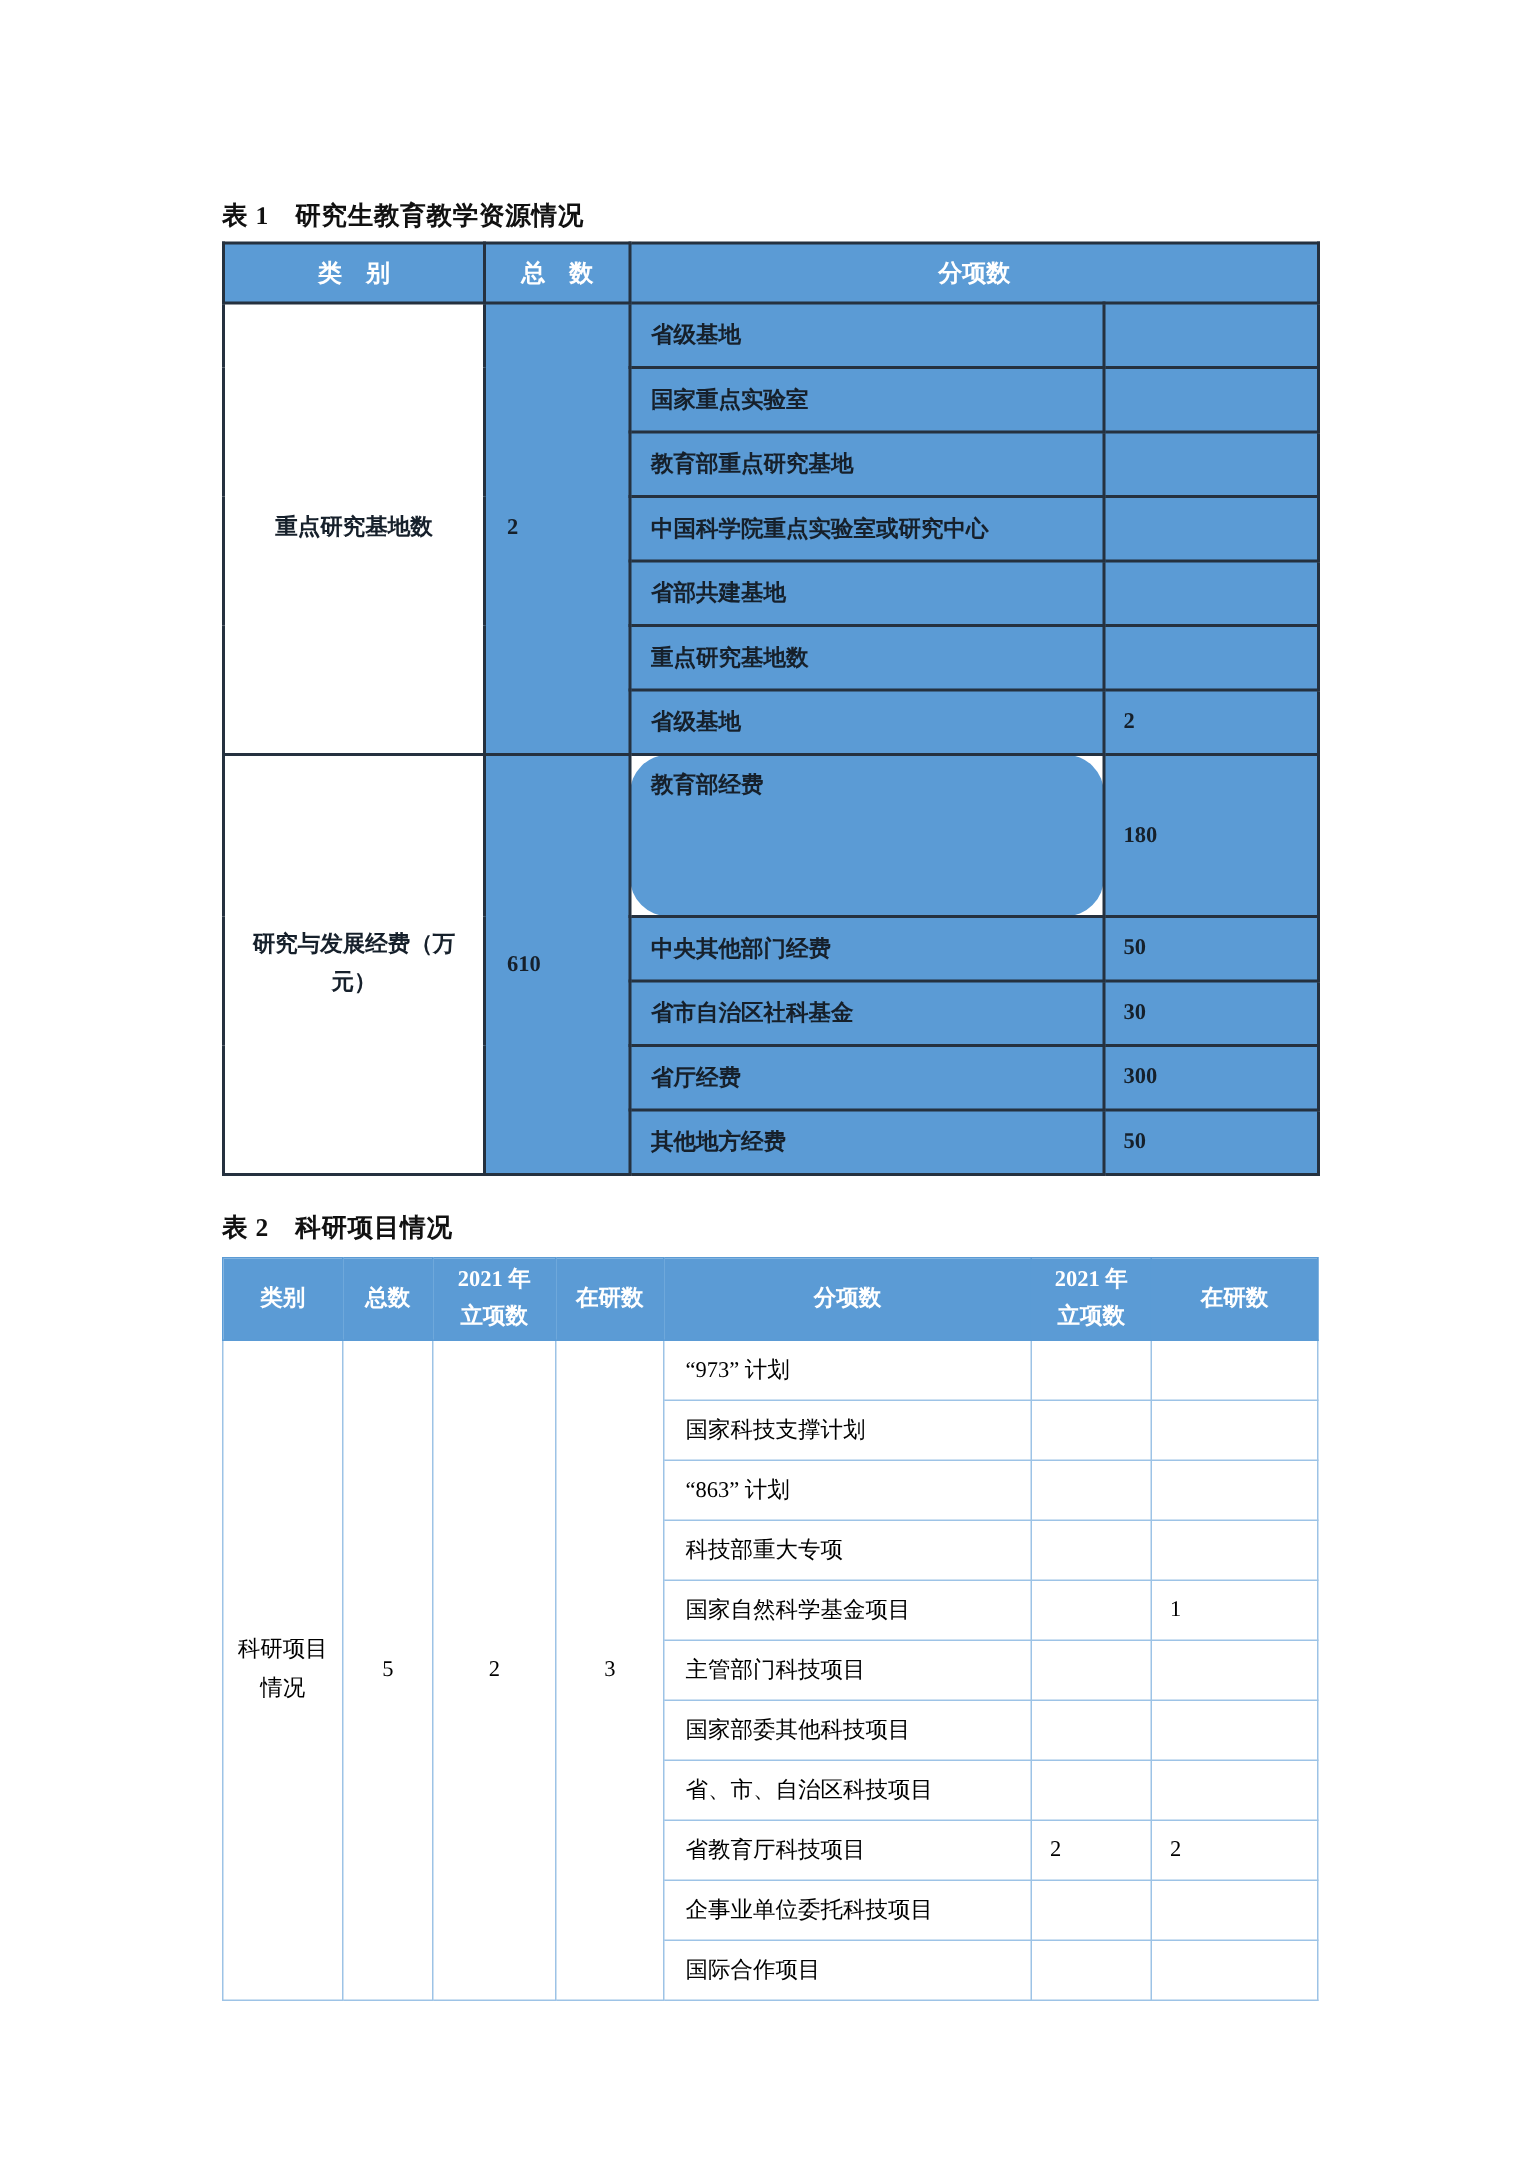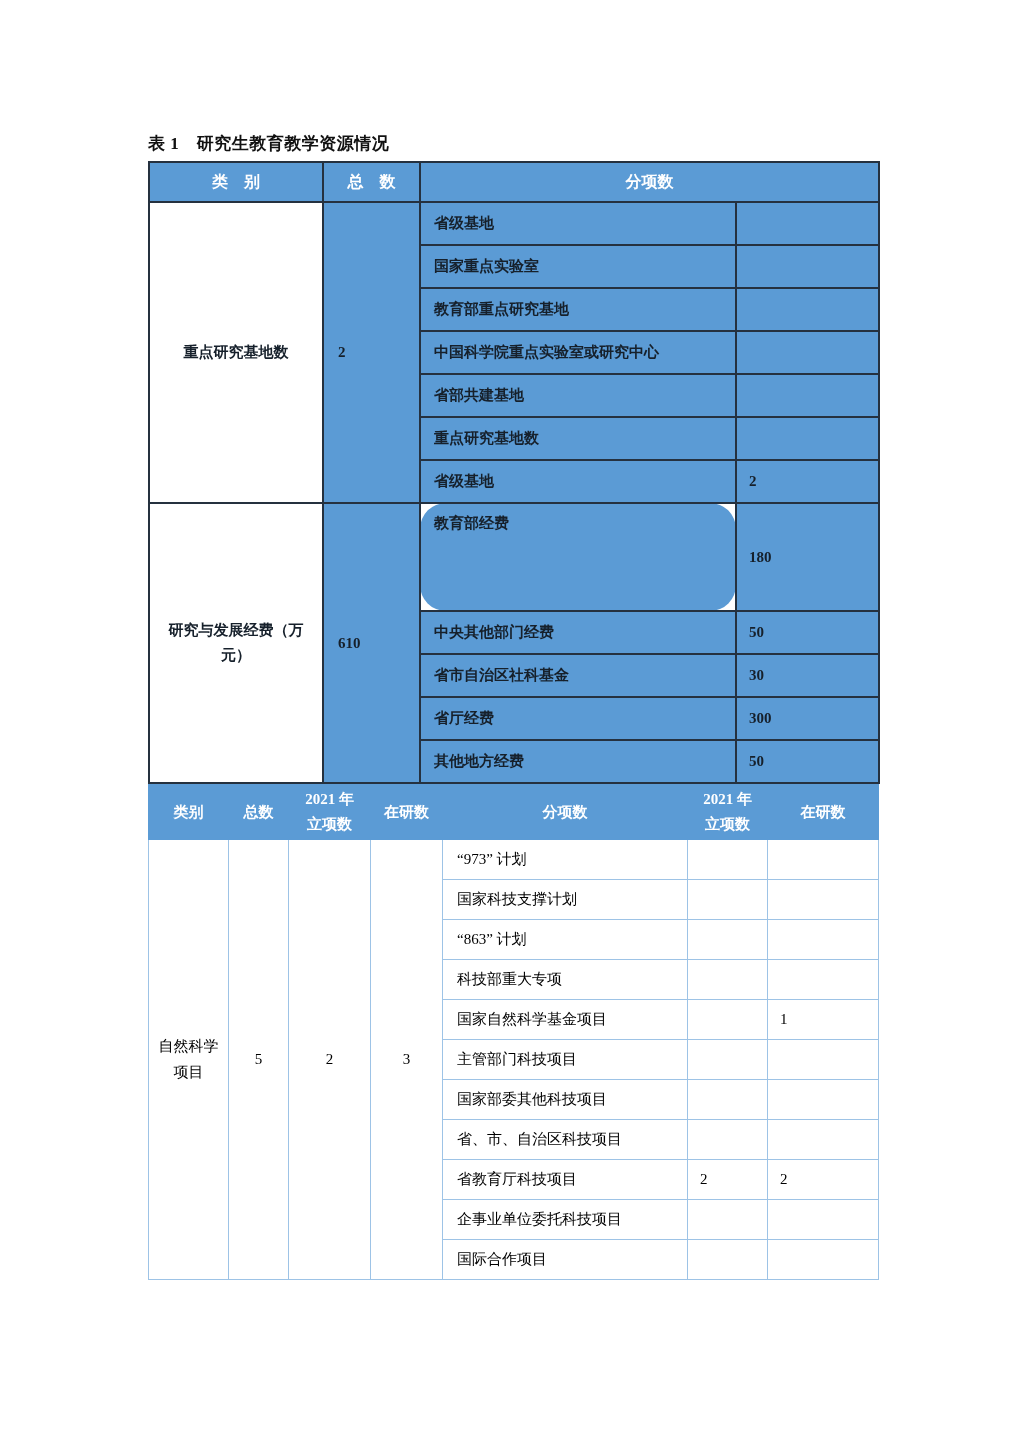--- a/index.html
+++ b/index.html
@@ -167,20 +167,21 @@
           <td class="lbl">省厅经费</td>
           <td class="val">300</td>
         </tr>
         <tr>
           <td class="lbl">其他地方经费</td>
           <td class="val">50</td>
         </tr>
       </tbody>
     </table>
 
+    <div class="tbl-title second">表 2　科研项目情况</div>
 
     <table class="t2">
       <colgroup>
         <col style="width:80px">
           <col style="width:60px">
           <col style="width:82px">
           <col style="width:72px">
           <col style="width:245px">
           <col style="width:80px">
           <col style="width:111px">
@@ -193,21 +194,21 @@
 立项数</th>
           <th>在研数</th>
           <th>分项数</th>
           <th>2021 年
 立项数</th>
           <th>在研数</th>
         </tr>
       </thead>
       <tbody>
         <tr>
-          <td class="cat" rowspan="11">自然科学项目</td>
+          <td class="cat" rowspan="11">科研项目情况</td>
           <td class="num" rowspan="11">5</td>
           <td class="num" rowspan="11">2</td>
           <td class="num" rowspan="11">3</td>
           <td class="lbl">“973” 计划</td>
           <td class="val"></td>
           <td class="val"></td>
         </tr>
         <tr>
           <td class="lbl">国家科技支撑计划</td>
           <td class="val"></td>

